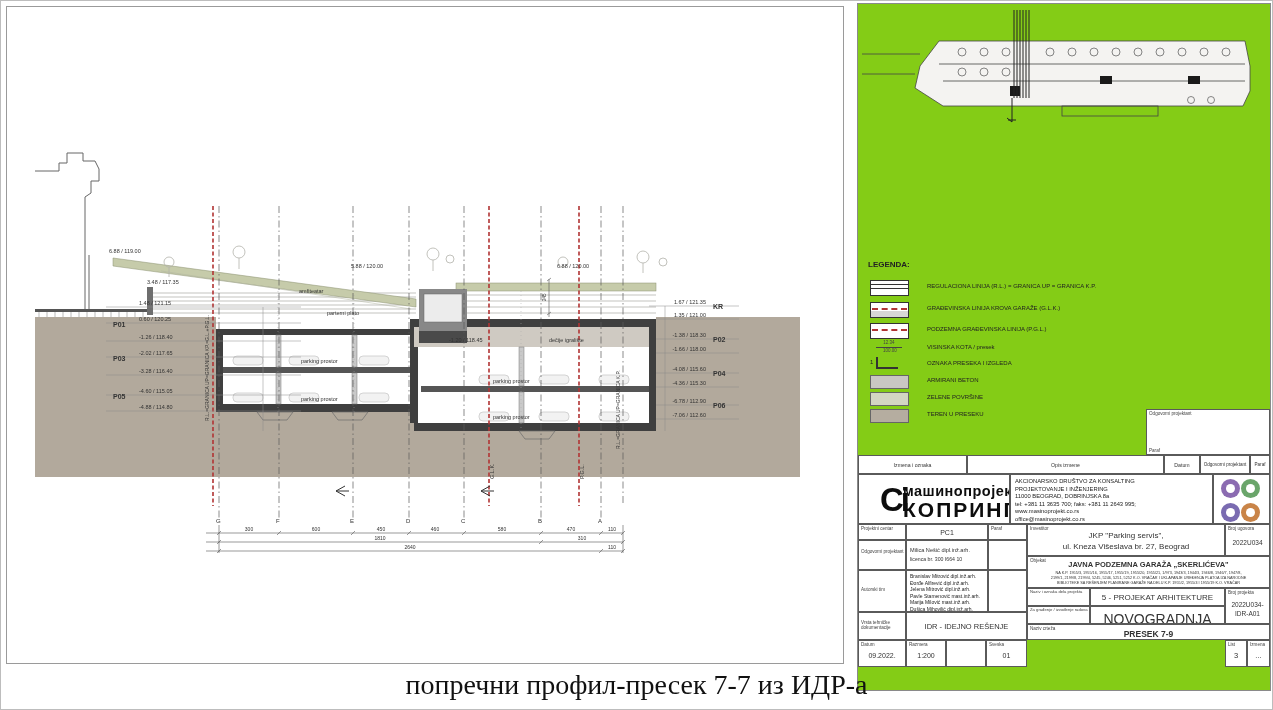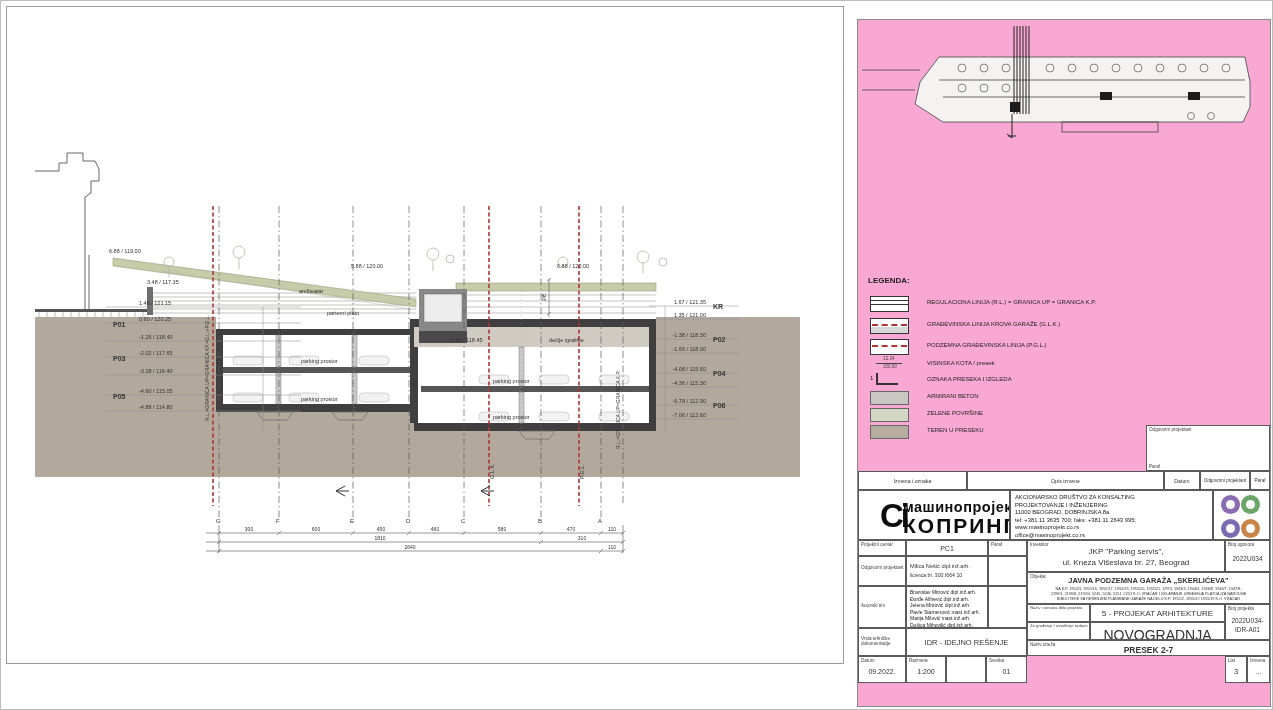--- a/index.html
+++ b/index.html
@@ -2,21 +2,21 @@
 <html><head>
 <meta charset="utf-8">
 <style>
   html,body{margin:0;padding:0;background:#fff;}
   #page{position:relative;width:1273px;height:710px;background:#fff;border:1px solid #bdbdbd;box-sizing:border-box;overflow:hidden;
         font-family:"Liberation Sans",sans-serif;color:#333;}
   
   #left-panel{position:absolute;left:5px;top:5px;width:838px;height:658px;border:1px solid #9a9a9a;background:#fff;box-sizing:border-box;}
   #left-panel svg{display:block;}
   
-  #right-panel{position:absolute;left:856px;top:2px;width:414px;height:688px;border:1px solid #8a8a8a;background:#f9a8d4;box-sizing:border-box;margin-top:16px;}
+  #right-panel{position:absolute;left:856px;top:2px;width:414px;height:688px;border:1px solid #8a8a8a;background:#84cc16;box-sizing:border-box;}
   .abs{position:absolute;box-sizing:border-box;}
   
   #legend-title{font-size:8px;font-weight:bold;color:#222;}
   .leg-row{position:absolute;left:12px;height:15px;}
   .leg-label{position:absolute;left:57px;top:3px;font-size:6px;white-space:nowrap;color:#222;}
   .leg-sym{position:absolute;left:0;top:0;width:37px;height:14px;}
   .sym-lines{border:1px solid #333;background:#fff;position:relative;}
   .sym-lines::before,.sym-lines::after{content:"";position:absolute;left:0;right:0;border-top:1px solid #333;}
   .sym-lines::before{top:3px}.sym-lines::after{top:7px}
   .sym-redbox{border:1px solid #333;position:relative;background:#fff;}
@@ -535,25 +535,26 @@
       <div class="tb-center" style="top:21px;font-size:6.5px">IDR-A01</div>
     </div>
     <div class="cell" style="left:169px;top:602px;width:63px;height:18px">
       <div class="tb-lab wrap" style="font-size:4.2px">Za građenje / izvođenje radova</div>
     </div>
     <div class="cell" style="left:232px;top:602px;width:135px;height:18px">
       <div class="tb-center" style="top:4px;font-size:14px">NOVOGRADNJA</div>
     </div>
     <div class="cell" style="left:169px;top:620px;width:243px;height:16px">
       <div class="tb-lab">Naziv crteža</div>
-      <div class="tb-center" style="top:4px;font-size:8.5px;font-weight:bold">PRESEK 2-7</div>
+      <div class="tb-center" style="top:4px;font-size:8.5px;font-weight:bold">PRESEK 7-9</div>
     </div>
     <div class="cell" style="left:367px;top:636px;width:22px;height:27px">
       <div class="tb-lab">List</div>
       <div class="tb-center" style="top:10px;font-size:7.5px">3</div>
     </div>
     <div class="cell" style="left:389px;top:636px;width:23px;height:27px">
       <div class="tb-lab">Izmena</div>
       <div class="tb-center" style="top:10px;font-size:7.5px">...</div>
     </div>
   </div>
 
+  <div id="caption">попречни профил-пресек 7-7 из ИДР-а</div>
 </div>
 
 </body></html>

